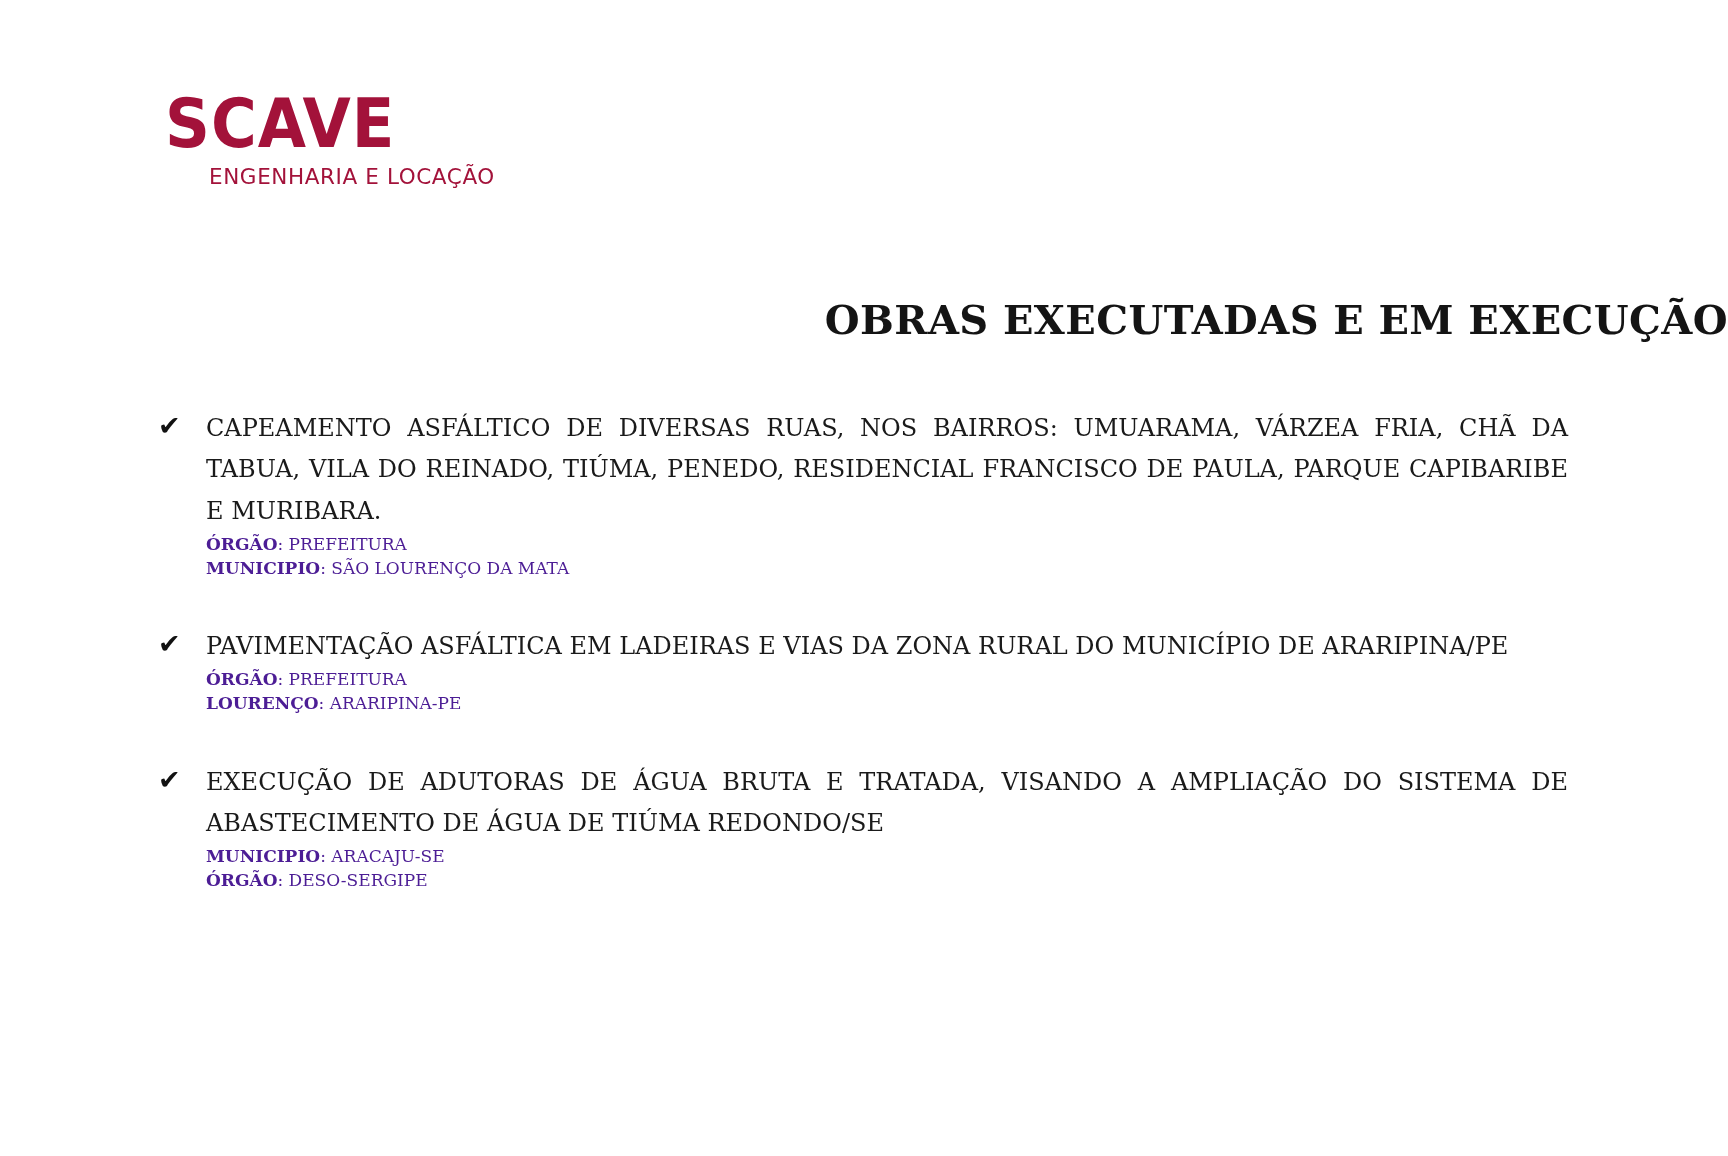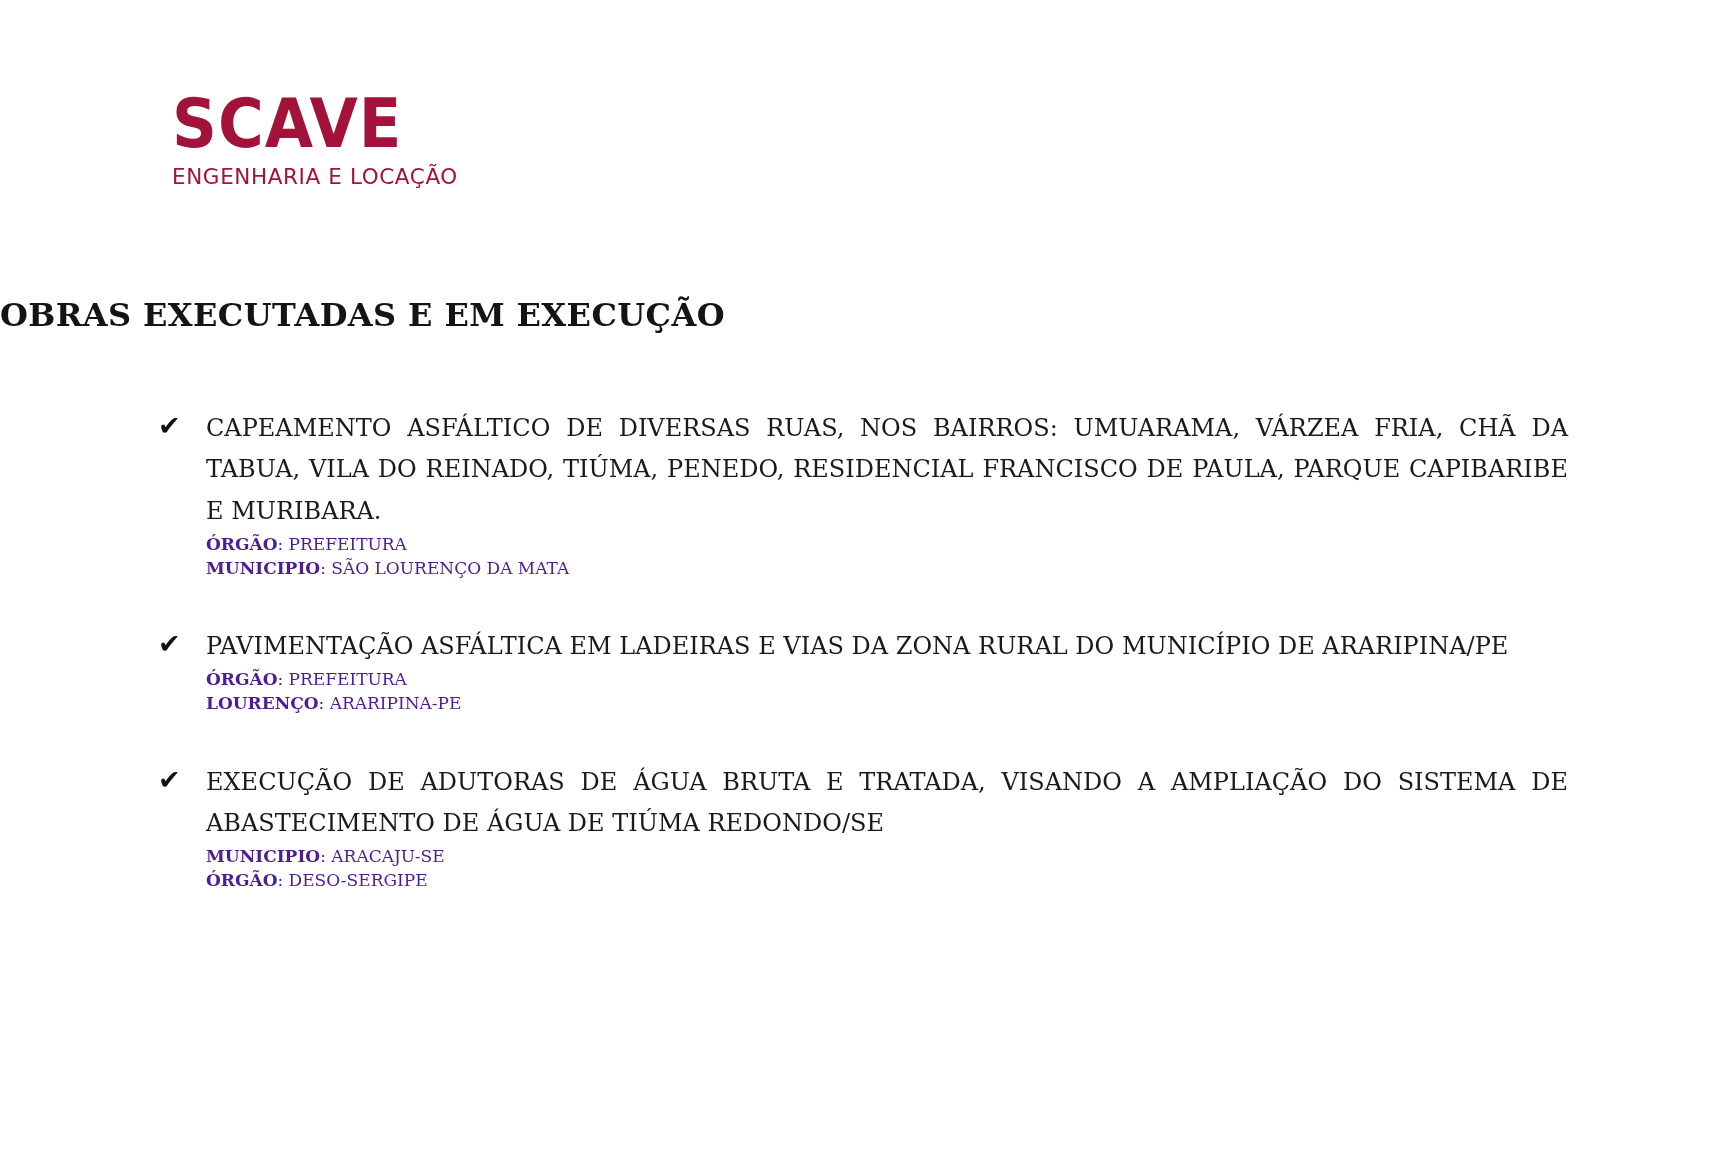--- a/index.html
+++ b/index.html
@@ -17,21 +17,21 @@
   .page {
     position: relative;
     width: 1728px;
     height: 1156px;
     background: #ffffff;
   }
 
   
   .logo-block {
     position: absolute;
-    left: 172px;
+    left: 165px;
     top: 92px;
     width: 380px;
   }
   .logo-word {
     font-family: "DejaVu Sans", sans-serif;
     font-weight: 700;
     font-size: 68px;
     letter-spacing: 1px;
     line-height: 0.95;
     color: #a3123a;
@@ -39,32 +39,33 @@
     transform: scaleX(1.02);
     transform-origin: left center;
   }
   .logo-sub {
     font-family: "DejaVu Sans", sans-serif;
     font-weight: 400;
     font-size: 21.5px;
     letter-spacing: 0.6px;
     color: #a3123a;
     margin-top: 7px;
+    margin-left: 44px;
   }
 
   
   .doc-title {
     position: absolute;
     left: 0;
     top: 296px;
     width: 1728px;
-    text-align: left;
+    text-align: right;
     font-family: "DejaVu Serif", serif;
     font-weight: 700;
-    font-size: 32px;
+    font-size: 40px;
     letter-spacing: 0.4px;
     color: #141414;
   }
 
   
   .content {
     position: absolute;
     left: 158px;
     top: 408px;
     width: 1410px;

